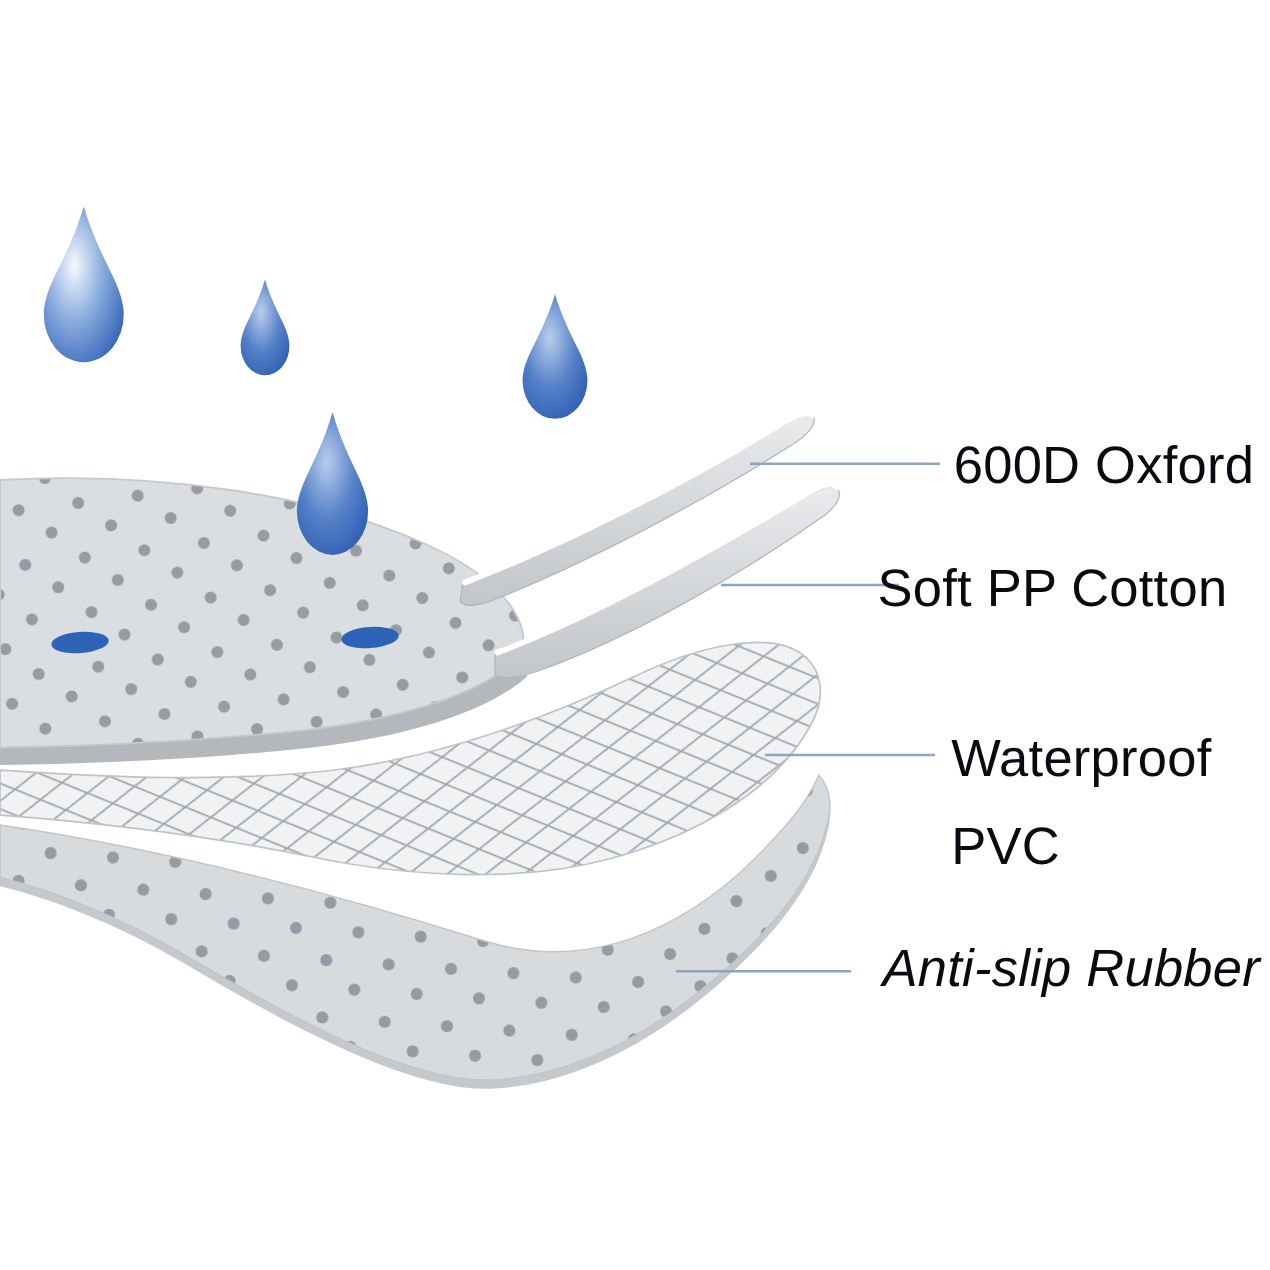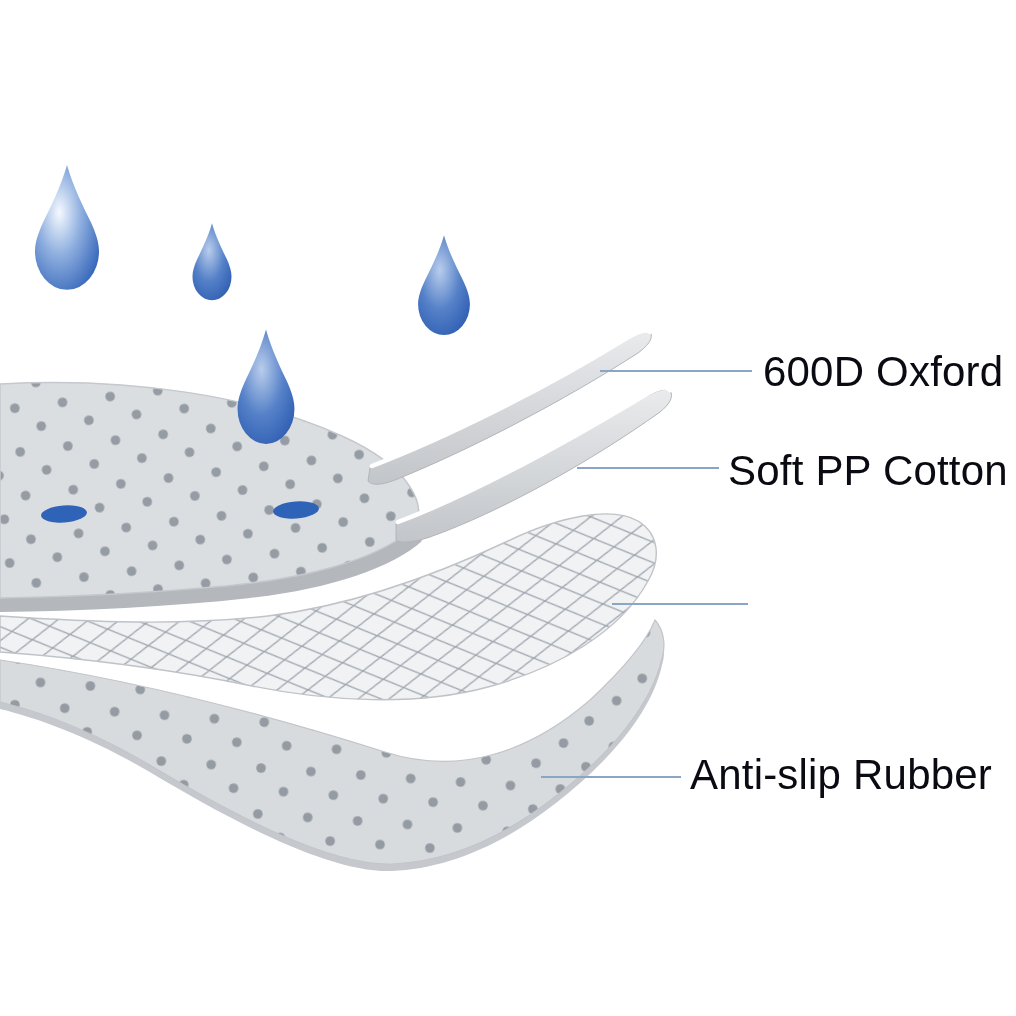--- a/index.html
+++ b/index.html
@@ -87,20 +87,24 @@
     <g stroke="#8ba5c5" stroke-width="2">
       <line x1="600" y1="371" x2="752" y2="371"></line>
       <line x1="577" y1="468" x2="719" y2="468"></line>
       <line x1="612" y1="604" x2="748" y2="604"></line>
       <line x1="541" y1="777" x2="681" y2="777"></line>
     </g>
   </svg>
 
   <div class="label" style="left:763px; top:337px;">600D Oxford</div>
 
-  <div class="label" style="left:728px; top:436px;">Soft PP Cotton</div>
+  <div class="label" style="left:702px; top:436px;">Soft PP Cotton</div>
 
+  <div class="label" style="left:761px; top:572px;">
+    <div>Waterproof</div>
+    <div>PVC</div>
+  </div>
 
-  <div class="label" style="left:690px; top:740px;">
+  <div class="label" style="left:706px; top:740px;font-style:italic;">
     <div>Anti-slip Rubber</div>
   </div>
 
 </div>
 
 </body></html>

